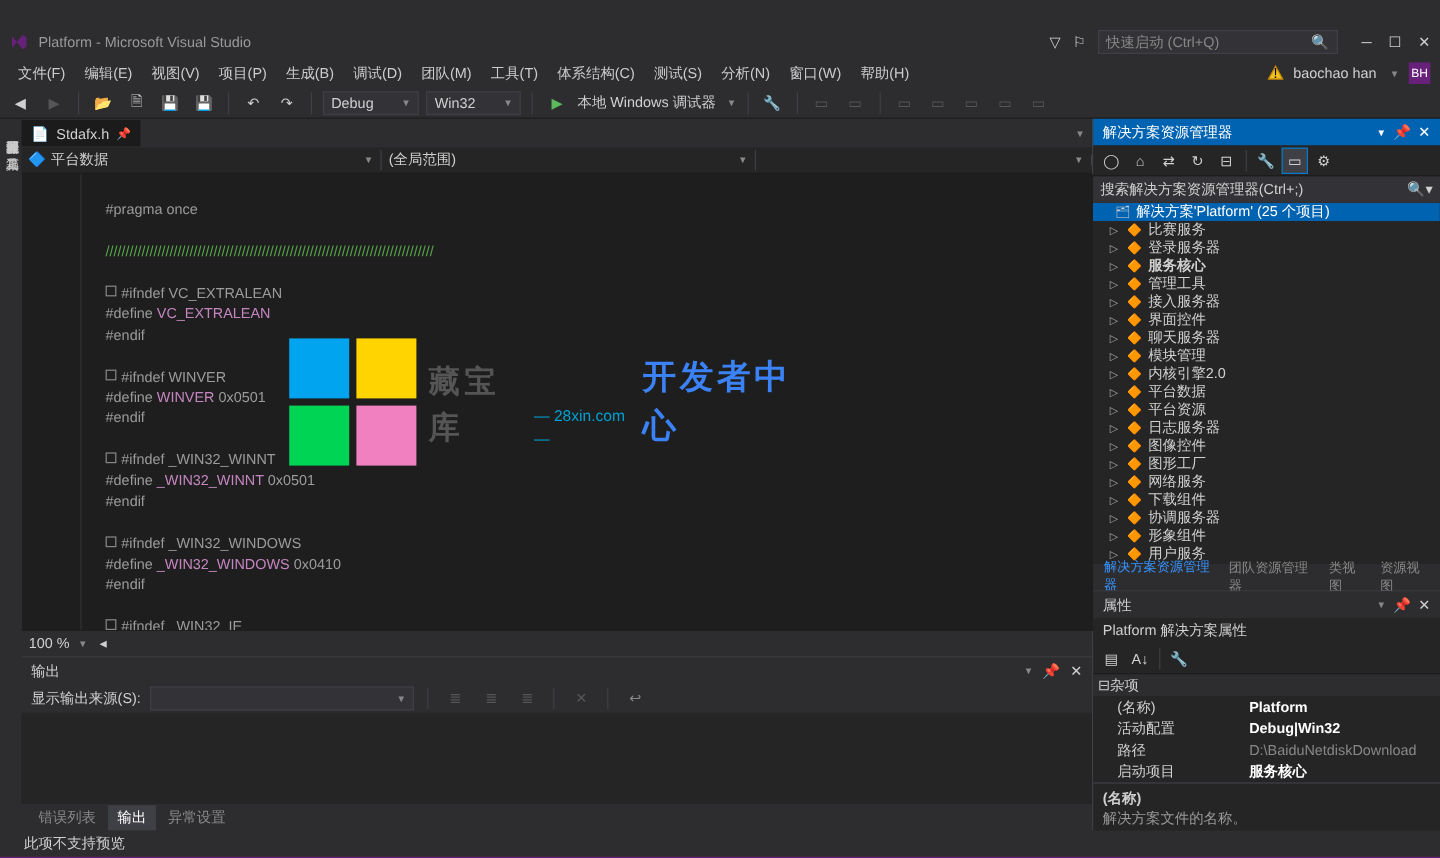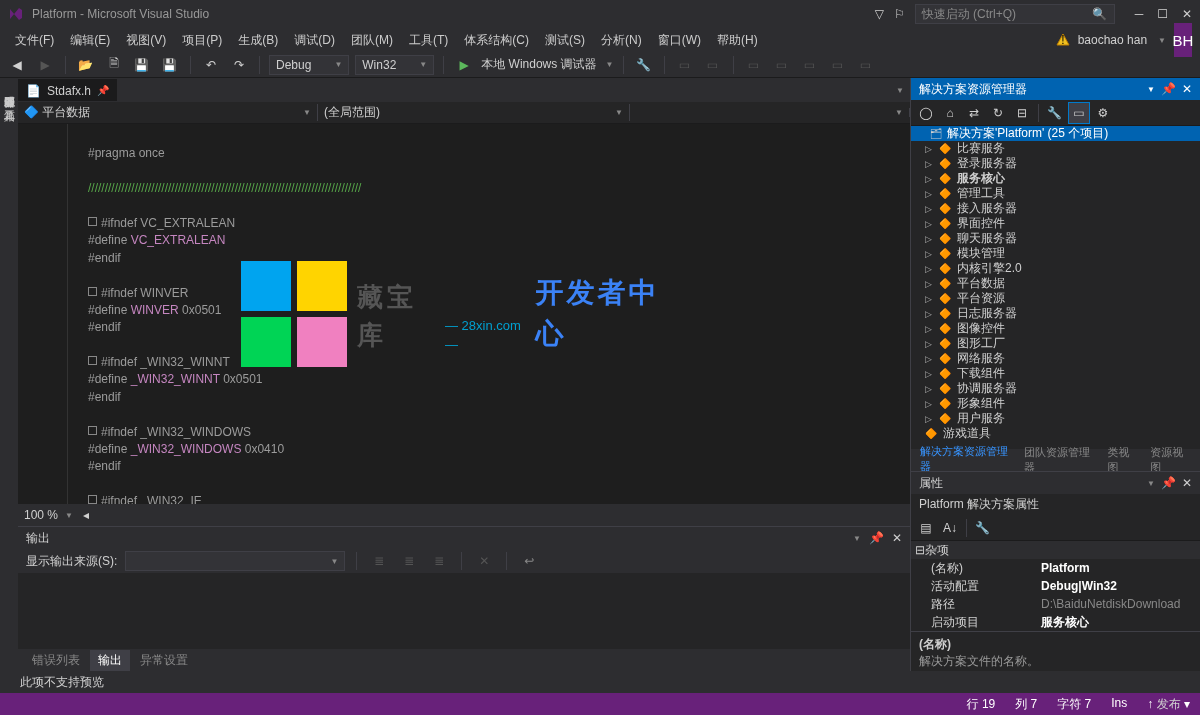--- a/index.html
+++ b/index.html
@@ -1,26 +1,26 @@
 <!DOCTYPE html>
 <html><head>
 <meta charset="utf-8">
 <style>
 *{margin:0;padding:0;box-sizing:border-box;font-family:"Microsoft YaHei",Segoe UI,sans-serif;font-size:12px;color:#d0d0d0;}
 body{background:#2d2d30;width:1200px;height:715px;overflow:hidden;}
-.titlebar{height:28px;background:#2d2d30;display:flex;align-items:center;padding:0 8px;gap:8px;}
+.titlebar{height:28px;background:#2d2d30;display:flex;align-items:center;padding:0 8px;gap:8px;margin-top:21px;}
 .titlebar .title{color:#999;}
 .titlebar .right{margin-left:auto;display:flex;align-items:center;gap:10px;}
 .quicklaunch{background:#333337;border:1px solid #3f3f46;width:200px;height:20px;padding:0 6px;display:flex;align-items:center;}
 .winbtns{display:flex;gap:14px;margin-left:10px;}
 .menubar{height:24px;display:flex;align-items:center;padding:0 8px;gap:2px;}
 .menubar .mitem{padding:2px 7px;color:#ccc;}
 .menubar .right{margin-left:auto;display:flex;align-items:center;gap:8px;}
 .warnico{width:14px;height:14px;display:inline-block;}
-.badge{background:#68217a;color:#fff;width:18px;height:34px;display:flex;align-items:center;justify-content:center;font-size:15px;}
+.badge{background:#68217a;color:#fff;width:18px;height:18px;display:flex;align-items:center;justify-content:center;font-size:10px;}
 .toolbar{height:26px;display:flex;align-items:center;padding:0 6px;gap:6px;border-bottom:1px solid #1b1b1c;}
 .tb-btn{width:22px;height:22px;display:flex;align-items:center;justify-content:center;color:#d0d0d0;}
 .tb-sep{width:1px;height:18px;background:#3f3f46;margin:0 3px;}
 .tb-combo{background:#333337;border:1px solid #3f3f46;height:20px;padding:0 6px;display:flex;align-items:center;gap:20px;}
 .tb-play{color:#5cb85c;}
 .main{display:flex;height:calc(100% - 28px - 24px - 26px - 22px - 22px);}
 .leftcol{width:18px;background:#2d2d30;display:flex;flex-direction:column;align-items:center;gap:2px;padding-top:4px;}
 .leftcol .vtab{writing-mode:vertical-rl;font-size:11px;color:#ccc;padding:6px 0;}
 .editor-area{flex:1;display:flex;flex-direction:column;min-width:0;}
 .tabs{height:24px;display:flex;align-items:center;background:#2d2d30;}
@@ -291,20 +291,24 @@
       <span class="tb-btn">◯</span>
       <span class="tb-btn">⌂</span>
       <span class="tb-btn">⇄</span>
       <span class="tb-btn">↻</span>
       <span class="tb-btn">⊟</span>
       <div class="tb-sep"></div>
       <span class="tb-btn">🔧</span>
       <span class="tb-btn active">▭</span>
       <span class="tb-btn">⚙</span>
     </div>
+    <div class="search">
+      <span>搜索解决方案资源管理器(Ctrl+;)</span>
+      <span style="margin-left:auto">🔍▾</span>
+    </div>
     <div class="tree" id="tree">
         <div class="tree-item selected">
           <span class="tree-arrow"></span>
           <span class="tree-ico">🗂</span>
           <span class="tree-label" style="color:#fff">解决方案'Platform' (25 个项目)</span>
         </div>
         <div class="tree-item" style="padding-left: 14px;">
           <span class="tree-arrow">▷</span>
           <span class="tree-ico">🔶</span>
           <span class="tree-label">比赛服务</span>

